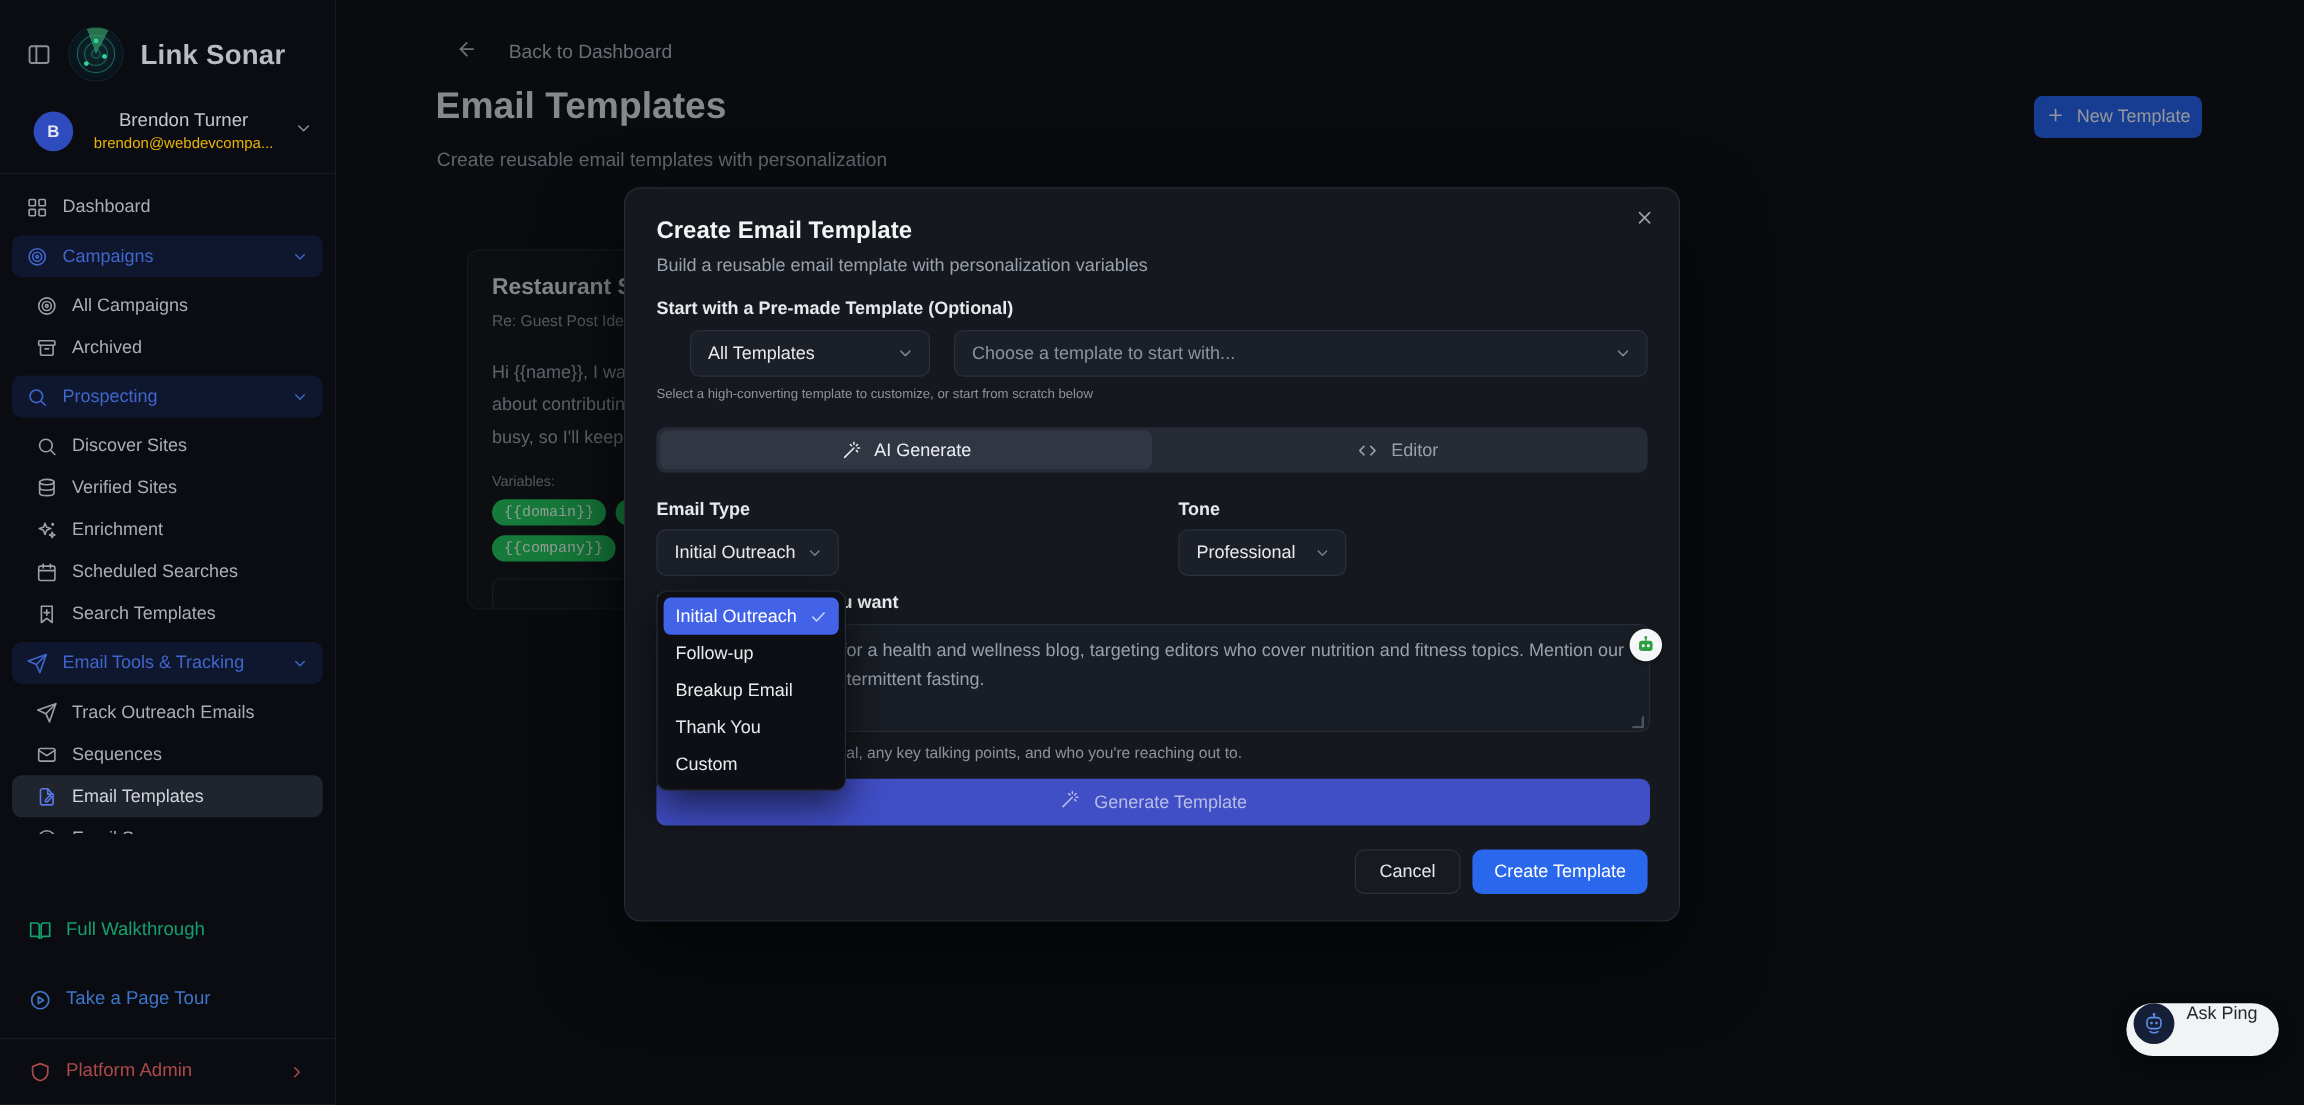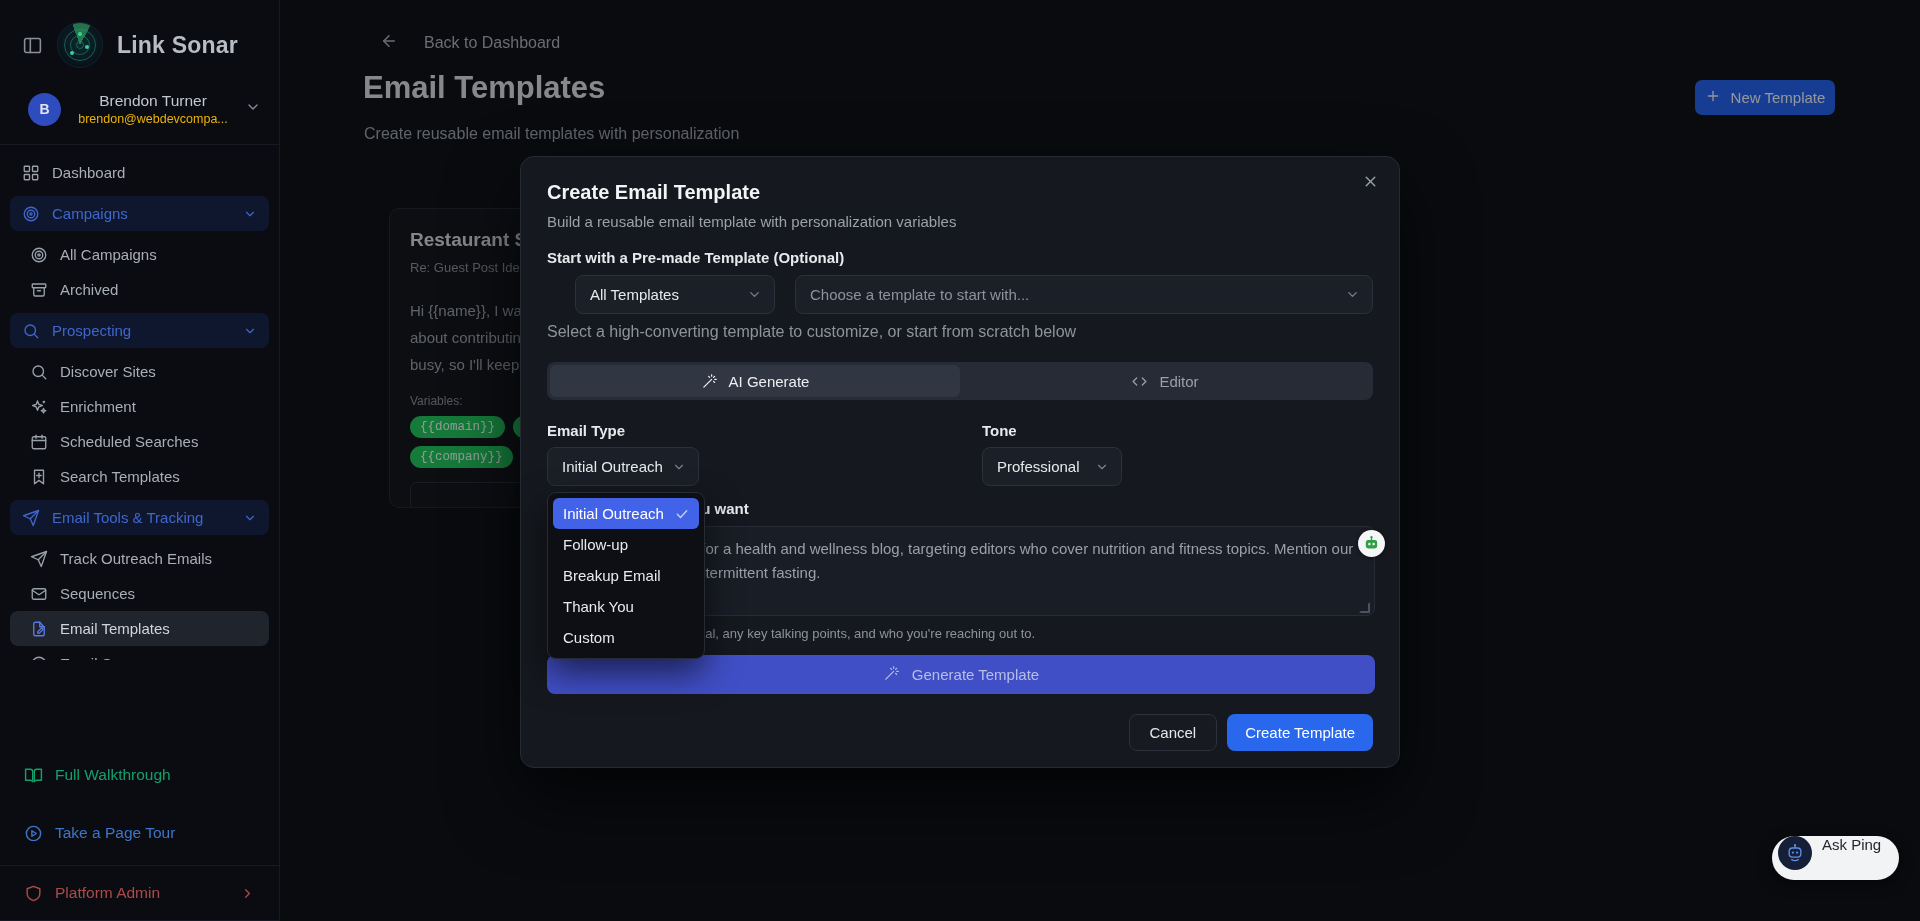--- a/index.html
+++ b/index.html
@@ -73,21 +73,21 @@
   .modal-close { position:absolute; top:16px; right:20px; color:#9aa0a8; cursor:pointer; display:flex; }
   .m-title { font-size:20px; font-weight:bold; color:#f3f4f6; }
   .m-sub { margin-top:9px; font-size:15px; color:#9aa1ab; }
   .m-label { font-size:15px; font-weight:bold; color:#e7e9ec; }
   .premade-label { margin-top:19px; }
   .select-row { margin-top:9px; display:flex; gap:20px;margin-left:28px; }
   .select { height:39px; background:#1b1f28; border:1px solid #2b303b; border-radius:8px; display:flex; align-items:center; padding:0 12px 0 14px; font-size:15px; color:#e7e9ec; cursor:pointer; }
   .select .chev { margin-left:auto; color:#7d838d; display:flex; }
   .sel-filter { width:200px; }
   .sel-template { flex:1; color:#8d939c; }
-  .m-helper { margin-top:9px; font-size:16px; color:#8d939c; }
+  .m-helper { margin-top:9px; font-size:11px; color:#8d939c; }
 
   .tabs { margin-top:21px; height:38px; background:#262b35; border-radius:8px; display:flex; padding:3px; }
   .tab { flex:1; display:flex; align-items:center; justify-content:center; gap:11px; font-size:15px; color:#99a0aa; border-radius:6px; cursor:pointer; }
   .tab .ic { display:flex; }
   .tab.active { background:#303642; color:#eceef1; }
 
   .type-row { margin-top:22px; position:relative; height:63px; }
   .et-col { position:absolute; left:0; top:0; }
   .tone-col { position:absolute; left:435px; top:0; }
   .small-select { margin-top:8px; }
@@ -226,20 +226,30 @@
       <div class="nav-row sub">
         <span class="ic">
             <svg width="18" height="18" viewBox="0 0 24 24" fill="none" stroke="currentColor" stroke-width="1.8" stroke-linecap="round">
               <circle cx="11" cy="11" r="7"></circle>
               <line x1="16.5" y1="16.5" x2="21" y2="21"></line>
             </svg>
           </span>
         <span>Discover Sites</span>
       </div>
 
+      <div class="nav-row sub">
+        <span class="ic">
+            <svg width="18" height="18" viewBox="0 0 24 24" fill="none" stroke="currentColor" stroke-width="1.8" stroke-linecap="round">
+              <ellipse cx="12" cy="5" rx="8" ry="3"></ellipse>
+              <path d="M4 5v6c0 1.7 3.6 3 8 3s8-1.3 8-3V5"></path>
+              <path d="M4 11v6c0 1.7 3.6 3 8 3s8-1.3 8-3v-6"></path>
+            </svg>
+          </span>
+        <span>Verified Sites</span>
+      </div>
 
       <div class="nav-row sub">
         <span class="ic">
             <svg width="18" height="18" viewBox="0 0 24 24" fill="none" stroke="currentColor" stroke-width="1.8" stroke-linejoin="round">
               <path d="M10 4l1.8 4.6L16.4 10l-4.6 1.8L10 16.4l-1.8-4.6L3.6 10l4.6-1.4z"></path>
               <path d="M18 14l.9 2.3L21 17l-2.1.9L18 20l-.9-2.1L15 17l2.1-.7z"></path>
               <line x1="18.5" y1="3.5" x2="18.5" y2="7"></line>
               <line x1="16.8" y1="5.2" x2="20.2" y2="5.2"></line>
             </svg>
           </span>

